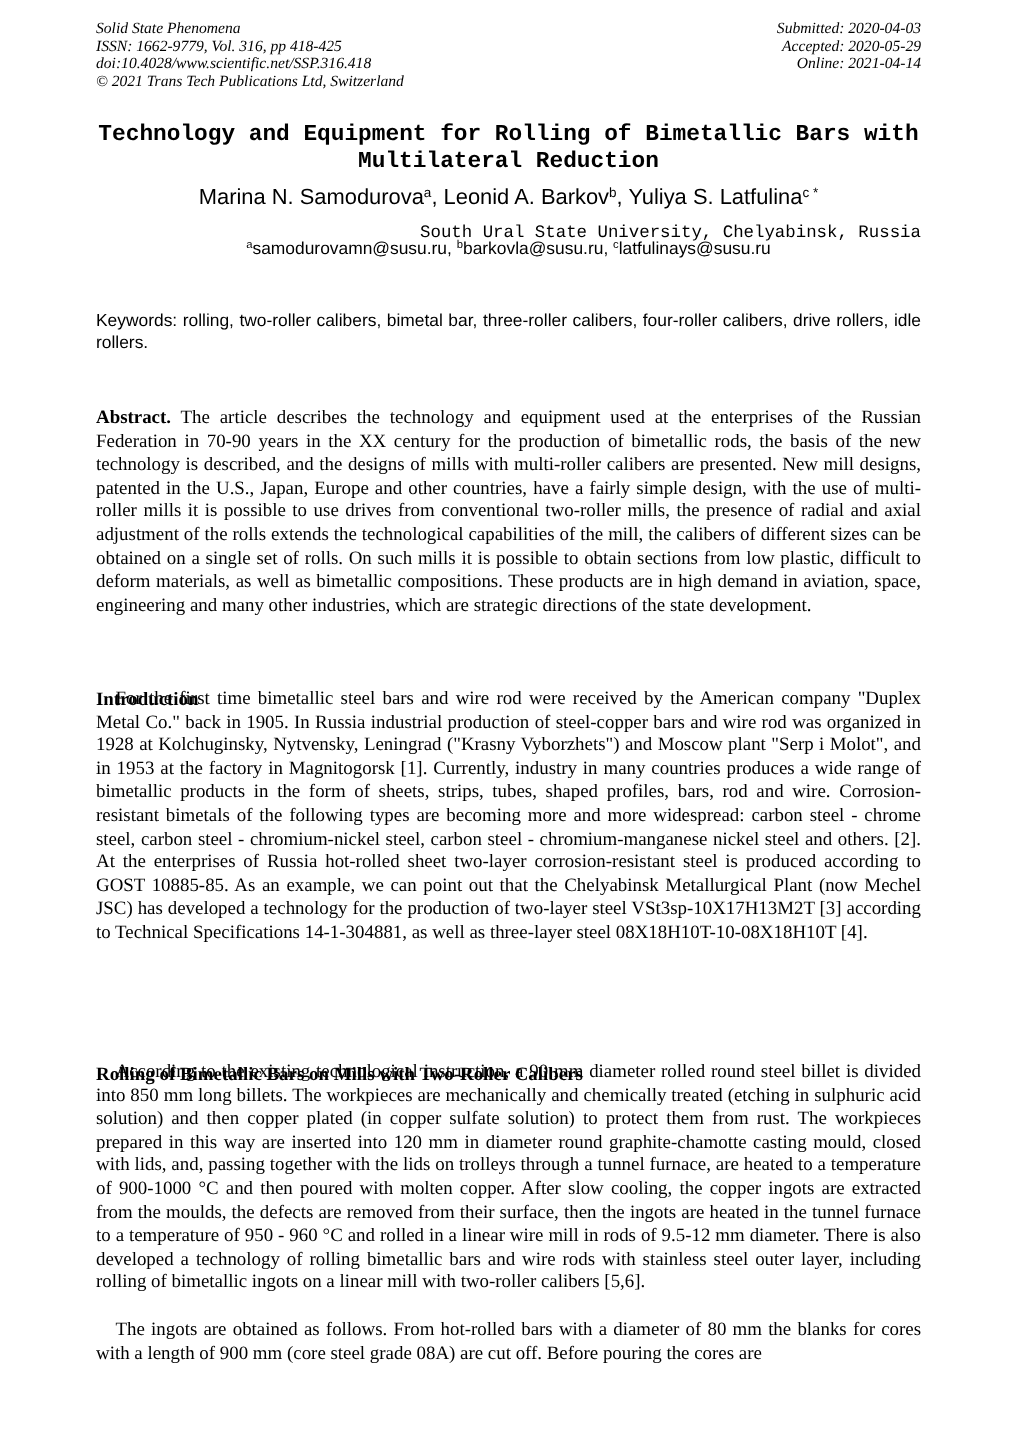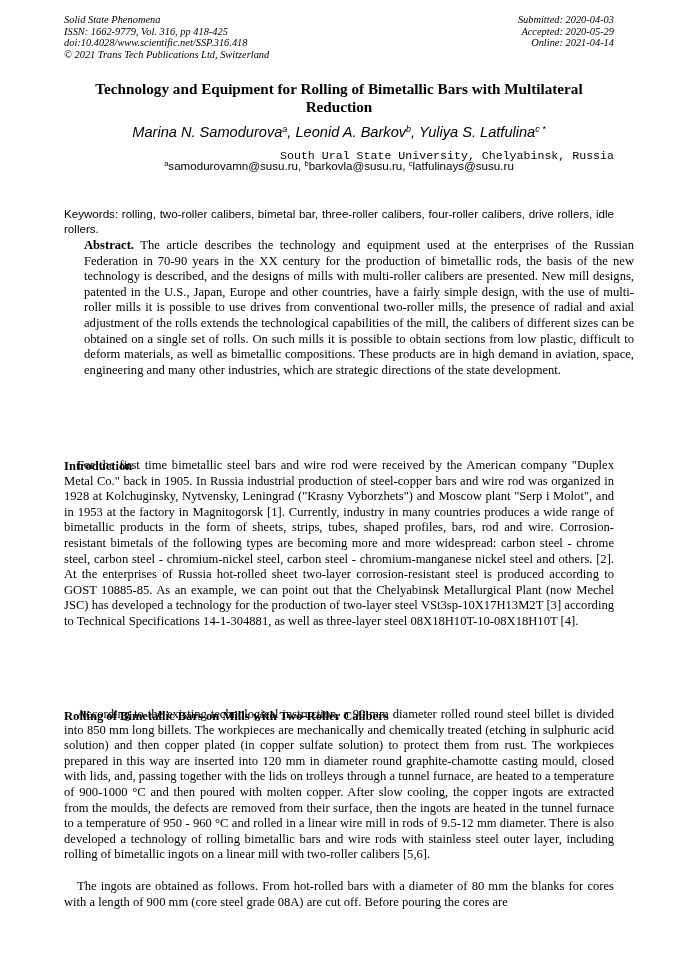--- a/index.html
+++ b/index.html
@@ -1,29 +1,29 @@
 <!DOCTYPE html>
 <html><head>
 <meta charset="utf-8">
 <style>
   html, body { margin: 0; padding: 0; background: #ffffff; }
   body { width: 678px; height: 959px; position: relative; overflow: hidden; color: #000; }
   .header { position: absolute; top: 14px; left: 64px; width: 550px; font-family: "Liberation Serif", serif; font-style: italic; font-size: 10.4px; line-height: 11.6px; }
   .header .left { position: absolute; left: 0; top: 0; }
   .header .right { position: absolute; right: 0; top: 0; text-align: right; }
-  .title { position: absolute; top: 80px; left: 64px; width: 550px; text-align: center; font-family: Liberation Serif, serif; font-weight: bold; font-size: 15.2px; line-height: 18px; }
-  .authors { position: absolute; top: 123px; left: 64px; width: 550px; text-align: center; font-family: "Liberation Sans", sans-serif; font-size: 14.6px; line-height: 18px; font-style: italic; }
+  .title { position: absolute; top: 80px; left: 64px; width: 550px; text-align: center; font-family: Liberation Mono, monospace; font-weight: bold; font-size: 15.2px; line-height: 18px; }
+  .authors { position: absolute; top: 123px; left: 64px; width: 550px; text-align: center; font-family: "Liberation Sans", sans-serif; font-size: 14.6px; line-height: 18px; }
   .authors sup { font-size: 9px; vertical-align: 5px; line-height: 0; }
   .affil { position: absolute; top: 149px; left: 64px; width: 550px; text-align: right; font-family: Liberation Mono, monospace; font-size: 11.6px; line-height: 14px; }
   .emails { position: absolute; top: 159px; left: 64px; width: 550px; text-align: center; font-family: "Liberation Sans", sans-serif; font-size: 11.6px; line-height: 14px; }
   .emails sup { font-size: 7.5px; vertical-align: 4px; line-height: 0; }
   .keywords { position: absolute; top: 206px; left: 64px; width: 550px; text-align: justify; font-family: "Liberation Sans", sans-serif; font-size: 11.6px; line-height: 15px; }
   .keywords b { font-weight: normal; }
   .serif-block { position: absolute; left: 64px; width: 550px; text-align: justify; font-family: "Liberation Serif", serif; font-size: 12.6px; line-height: 15.6px; }
-  .abstract { top: 238px; margin-left: 20px; }
+  .abstract { top: 271px; }
   .abstract b { font-weight: bold; }
   .heading { position: absolute; left: 64px; width: 550px; font-family: "Liberation Serif", serif; font-weight: bold; font-size: 12.6px; line-height: 15px; margin-top: 26px; }
   .h-intro { top: 433px; }
   .p-intro { top: 458px; text-indent: 13px; }
   .h-rolling { top: 683px; }
   .p-rolling1 { top: 707px; text-indent: 13px; }
   .p-rolling2 { top: 879px; text-indent: 13px; }
 </style>
 </head>
 <body>

